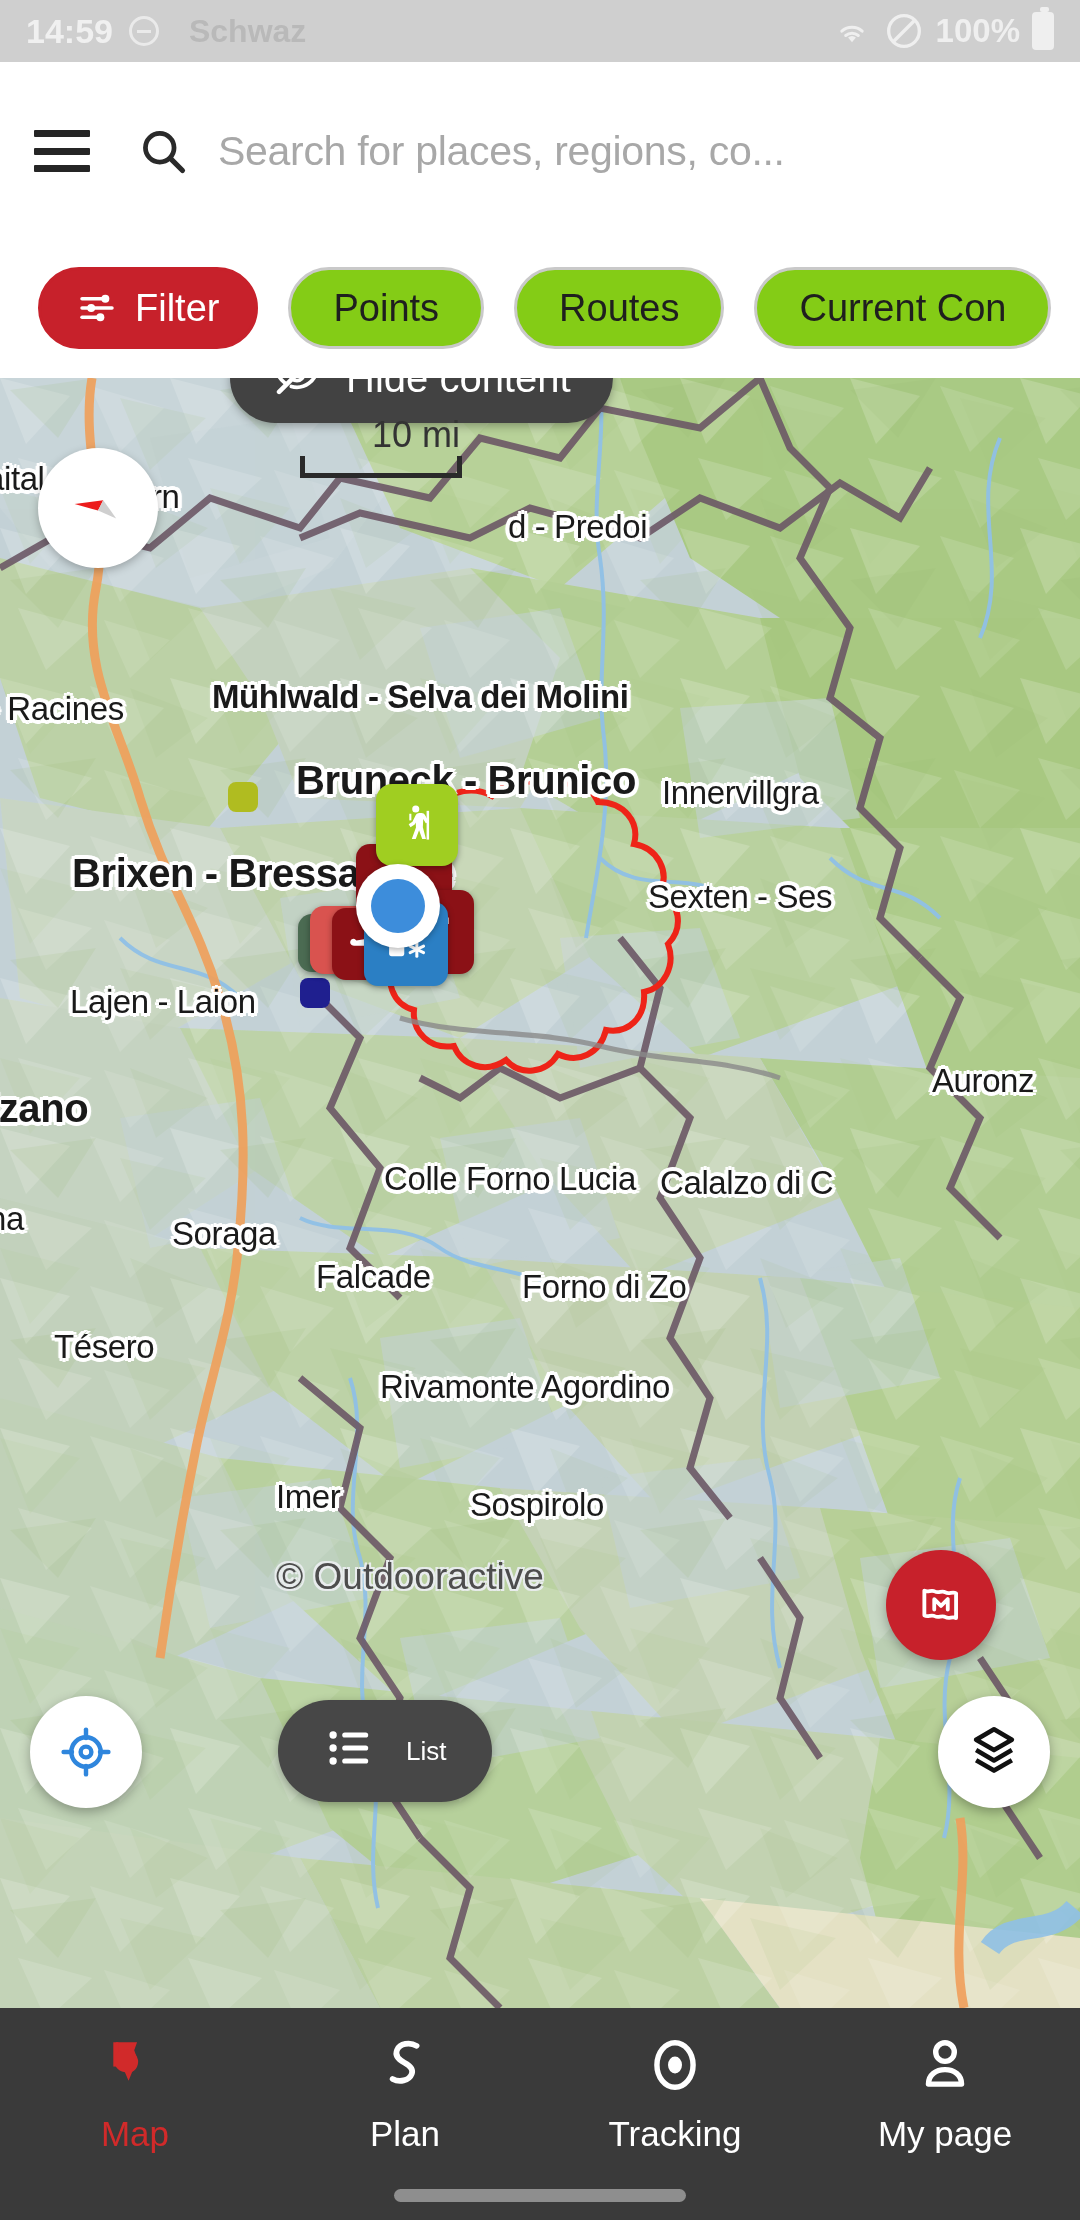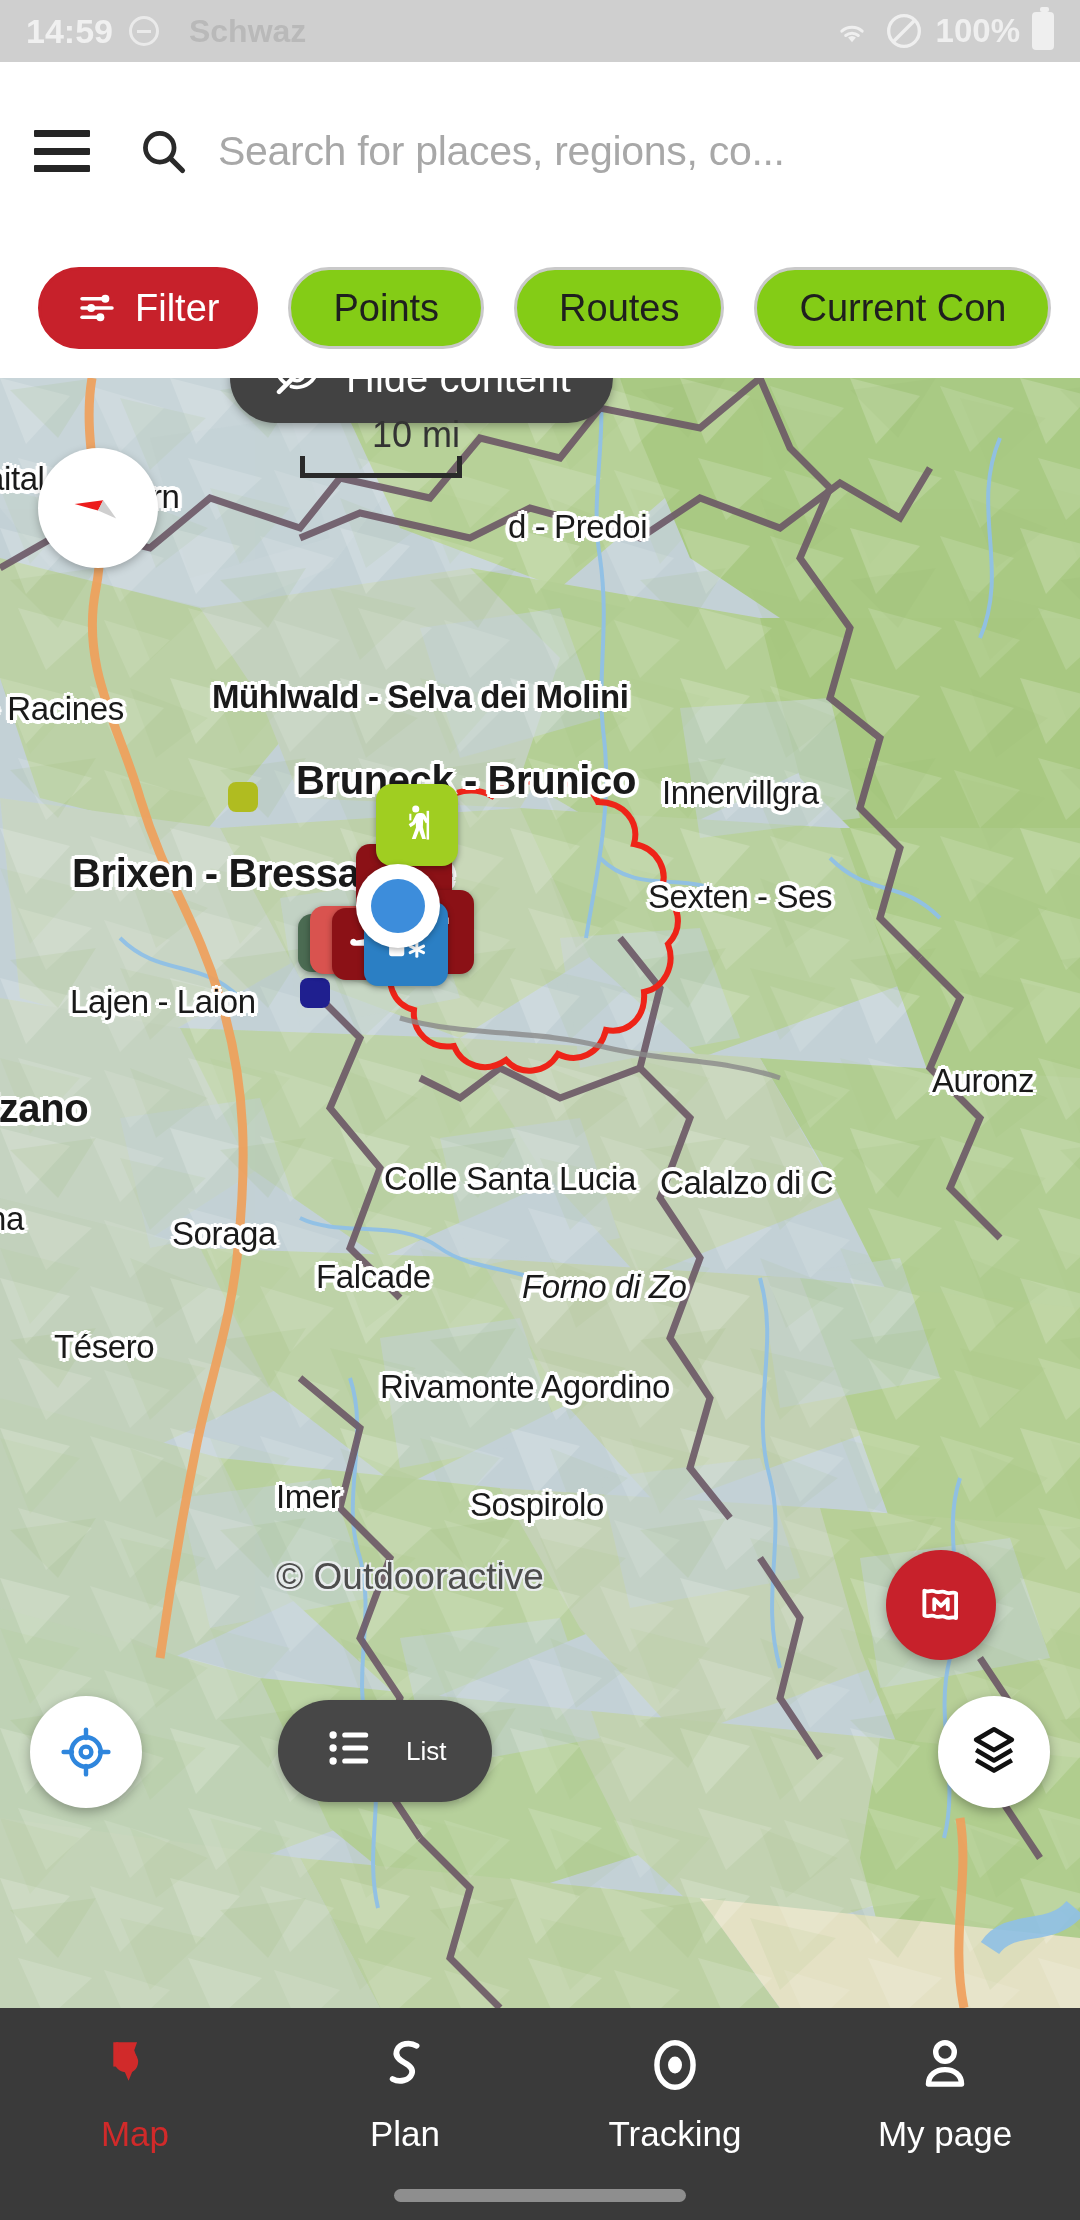--- a/index.html
+++ b/index.html
@@ -345,26 +345,26 @@
         <div class="maplabel" style="left: 508px; top: 130px;">d - Predoi</div>
         <div class="maplabel" style="left: 212px; top: 300px; font-weight: bold;">Mühlwald - Selva dei Molini</div>
         <div class="maplabel" style="left: -12px; top: 312px;">- Racines</div>
         <div class="maplabel big" style="left: 296px; top: 380px;">Bruneck - Brunico</div>
         <div class="maplabel" style="left: 662px; top: 396px;">Innervillgra</div>
         <div class="maplabel big" style="left: 72px; top: 473px;">Brixen - Bressanone</div>
         <div class="maplabel" style="left: 648px; top: 500px;">Sexten - Ses</div>
         <div class="maplabel" style="left: 70px; top: 605px;">Lajen - Laion</div>
         <div class="maplabel big" style="left: -12px; top: 708px;">lzano</div>
         <div class="maplabel" style="left: 932px; top: 684px;">Auronz</div>
-        <div class="maplabel" style="left: 384px; top: 782px;">Colle Santa Lucia</div>
+        <div class="maplabel" style="left: 384px; top: 782px;">Colle Forno Lucia</div>
         <div class="maplabel" style="left: 660px; top: 786px;">Calalzo di C</div>
         <div class="maplabel" style="left: -12px; top: 822px;">na</div>
         <div class="maplabel" style="left: 172px; top: 837px;">Soraga</div>
         <div class="maplabel" style="left: 316px; top: 880px;">Falcade</div>
-        <div class="maplabel" style="left: 522px; top: 890px; font-style: italic;">Forno di Zo</div>
+        <div class="maplabel" style="left: 522px; top: 890px;">Forno di Zo</div>
         <div class="maplabel" style="left: 54px; top: 950px;">Tésero</div>
         <div class="maplabel" style="left: 380px; top: 990px;">Rivamonte Agordino</div>
         <div class="maplabel" style="left: 276px; top: 1100px;">Imer</div>
         <div class="maplabel" style="left: 470px; top: 1108px;">Sospirolo</div>
       </div>
 
     <div class="sq-plain" style="left:228px; top:404px; width:30px; height:30px; background:#b0bc20;"></div>
     <div class="sq-plain" style="left:300px; top:600px; width:30px; height:30px; background:#1f1f8f;"></div>
 
     <div class="poi" style="left:298px; top:536px; width:58px; height:58px; background:#4b6b52;"></div>

